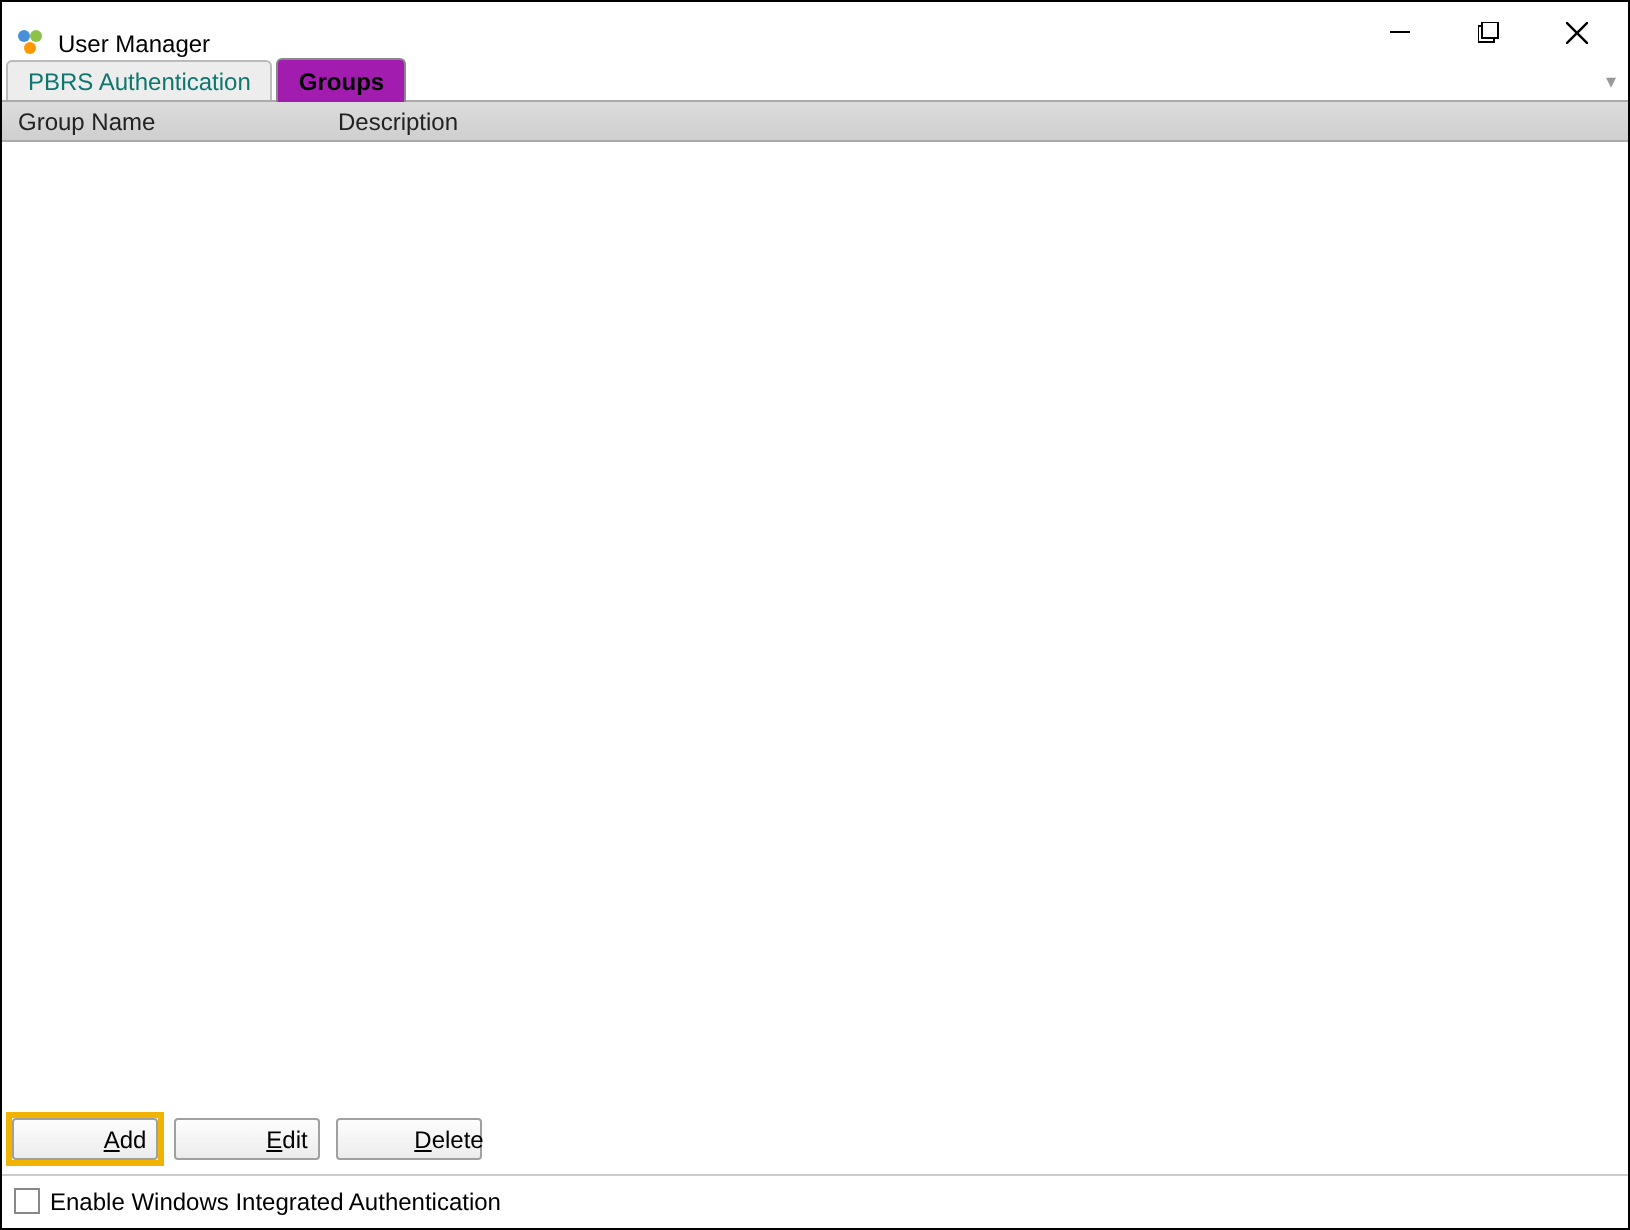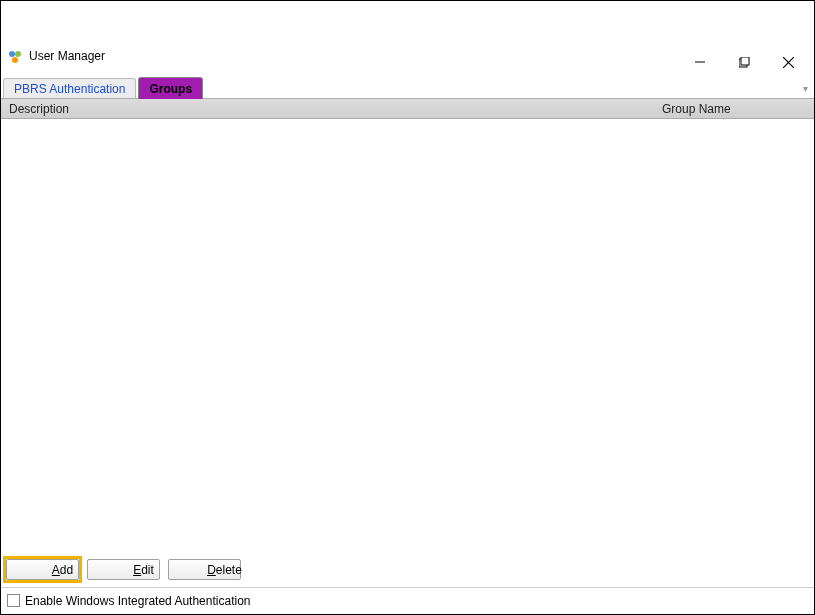--- a/index.html
+++ b/index.html
@@ -18,24 +18,23 @@
       width: 815px;
       height: 615px;
       border: 1px solid #000;
       background: #fff;
       display: flex;
       flex-direction: column;
     }
     .titlebar {
       height: 28px;
       display: flex;
-      align-items: flex-start;
+      align-items: flex-end;
       padding: 0 4px 0 6px;
       background: #fff;
-      margin-top: 48px;
     }
     .titlebar .app-icon {
       width: 16px;
       height: 16px;
       margin-right: 6px;
       display: flex;
       align-items: center;
       justify-content: center;
     }
     .titlebar .title {
@@ -65,21 +64,21 @@
     }
     .tab {
       height: 20px;
       padding: 0 10px;
       font-size: 12px;
       display: flex;
       align-items: center;
       border: 1px solid #bbb;
       border-bottom: none;
       background: #ededed;
-      color: #1d4ed8;
+      color: #0f766e;
       margin-right: 2px;
       border-top-left-radius: 3px;
       border-top-right-radius: 3px;
       cursor: pointer;
     }
     .tab.active {
       background: #a21caf;
       color: #000;
       font-weight: bold;
       height: 22px;
@@ -208,22 +207,22 @@
     </div>
   </div>
 
   <div class="tab-strip">
     <div class="tab">PBRS Authentication</div>
     <div class="tab active">Groups</div>
     <span class="dropdown-arrow">▾</span>
   </div>
 
   <div class="table-header">
+    <div class="col col-group-name">Group Name</div>
     <div class="col col-description">Description</div>
-    <div class="col col-group-name">Group Name</div>
   </div>
 
   <div class="content-area"></div>
 
   <div class="button-row">
     <div class="btn btn-highlight">
       <span><span class="u">A</span><span>dd</span></span>
     </div>
     <div class="btn">
       <span><span class="u">E</span><span>dit</span></span>

